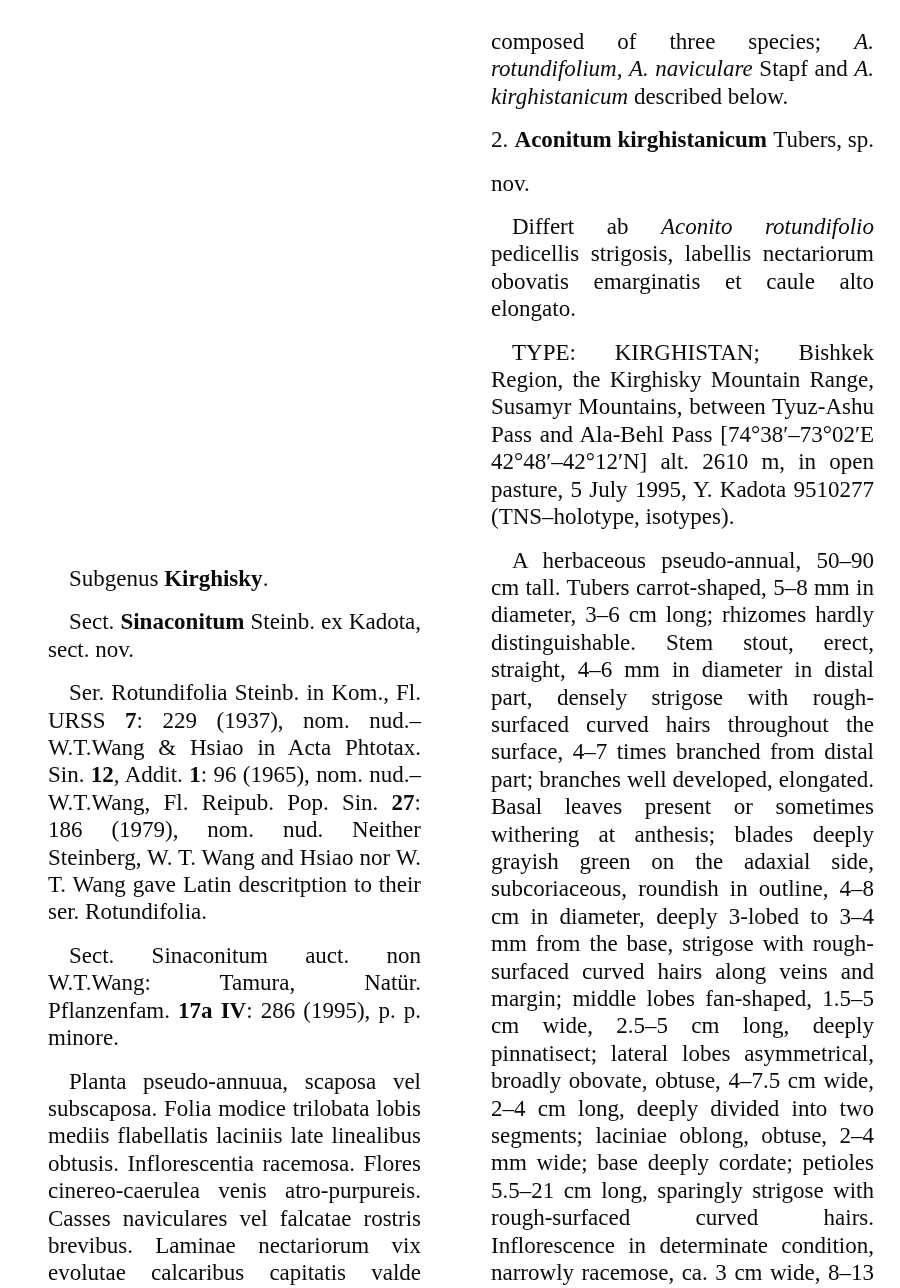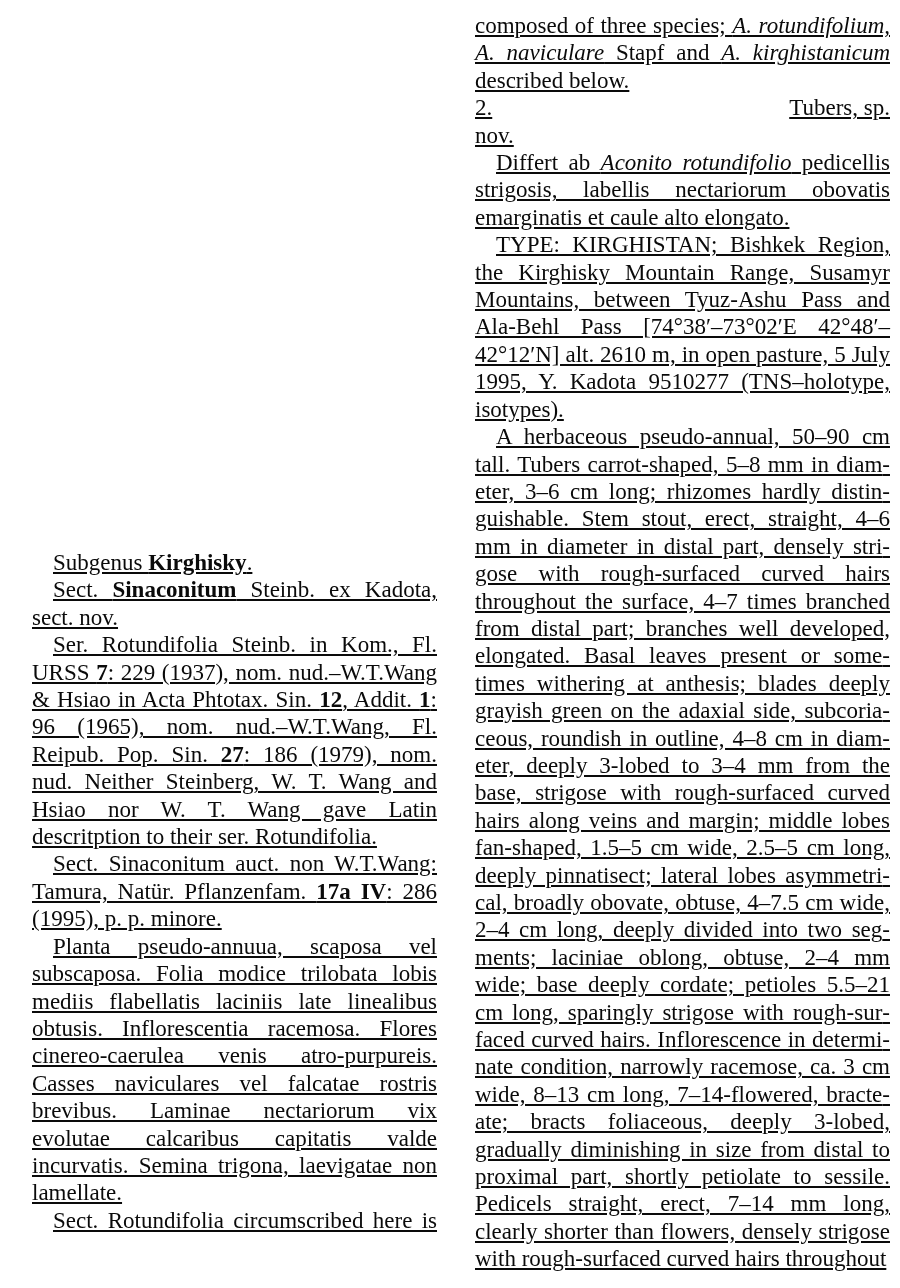--- a/index.html
+++ b/index.html
@@ -14,21 +14,21 @@
     font-size: 23px;
     line-height: 27.4px;
     display: flex;
     padding: 12px 10px 0 32px;
     gap: 38px;
     overflow: hidden;
   }
   .col { text-align: justify; flex: none; }
   .col-left  { width: 405px; padding-top: 537px; }
   .col-right { width: 415px; }
-  .para { margin: 0; text-decoration: underline; }
+  .para { margin: 16px; }
   .para.indent { text-indent: 21px; }
   .para.jlast { text-align-last: justify; }
   .splitline { display: flex; justify-content: space-between; }
   .splitline .cell { white-space: nowrap; }
   .b { font-weight: bold; }
   .i { font-style: italic; }
 </style>
 </head>
 <body>
 
@@ -38,20 +38,21 @@
       <div class="para indent"><span>Sect. </span><span class="b">Sinaconitum</span><span> Steinb. ex Kadota, sect. nov.</span></div>
       <div class="para indent"><span>Ser. Rotundifolia Steinb. in Kom., Fl. URSS </span><span class="b">7</span><span>: 229 (1937), nom. nud.–W.T.Wang &amp; Hsiao in Acta Phtotax. Sin. </span><span class="b">12</span><span>, Addit. </span><span class="b">1</span><span>: 96 (1965), nom. nud.–W.T.Wang, Fl. Reipub. Pop. Sin. </span><span class="b">27</span><span>: 186 (1979), nom. nud. Neither Steinberg, W. T. Wang and Hsiao nor W. T. Wang gave Latin descritption to their ser. Rotundifolia.</span></div>
       <div class="para indent"><span>Sect. Sinaconitum auct. non W.T.Wang: Tamura, Natür. Pflanzenfam. </span><span class="b">17a IV</span><span>: 286 (1995), p. p. minore.</span></div>
       <div class="para indent"><span>Planta pseudo-annuua, scaposa vel subscaposa. Folia modice trilobata lobis mediis flabellatis laciniis late linealibus obtusis. Inflorescentia racemosa. Flores cinereo-caerulea venis atro-purpureis. Casses naviculares vel falcatae rostris brevibus. Laminae nectariorum vix evolutae calcaribus capitatis valde incurvatis. Semina trigona, laevigatae non lamellate.</span></div>
       <div class="para indent jlast"><span>Sect. Rotundifolia circumscribed here is</span></div>
     </div>
   <div class="col col-right">
       <div class="para"><span>composed of three species; </span><span class="i">A. rotundifolium,</span><span> </span><span class="i">A. naviculare</span><span> Stapf and </span><span class="i">A. kirghistanicum</span><span> described below.</span></div>
       <div class="para splitline">
         <span class="cell"><span>2.</span></span>
+        <span class="cell"><span class="b">Aconitum kirghistanicum</span></span>
         <span class="cell"><span>Tubers, sp.</span></span>
       </div>
       <div class="para splitline">
         <span class="cell"><span>nov.</span></span>
       </div>
       <div class="para indent"><span>Differt ab </span><span class="i">Aconito rotundifolio</span><span> pedicellis strigosis, labellis nectariorum obovatis emarginatis et caule alto elongato.</span></div>
       <div class="para indent"><span>TYPE: KIRGHISTAN; Bishkek Region, the Kirghisky Mountain Range, Susamyr Mountains, between Tyuz-Ashu Pass and Ala-Behl Pass [74°38′–73°02′E 42°48′–42°12′N] alt. 2610 m, in open pasture, 5 July 1995, Y. Kadota 9510277 (TNS–holotype, isotypes).</span></div>
       <div class="para indent"><span>A herbaceous pseudo-annual, 50–90 cm tall. Tubers carrot-shaped, 5–8 mm in diam­eter, 3–6 cm long; rhizomes hardly distin­guishable. Stem stout, erect, straight, 4–6 mm in diameter in distal part, densely stri­gose with rough-surfaced curved hairs throughout the surface, 4–7 times branched from distal part; branches well developed, elongated. Basal leaves present or some­times withering at anthesis; blades deeply grayish green on the adaxial side, subcoria­ceous, roundish in outline, 4–8 cm in diam­eter, deeply 3-lobed to 3–4 mm from the base, strigose with rough-surfaced curved hairs along veins and margin; middle lobes fan-shaped, 1.5–5 cm wide, 2.5–5 cm long, deeply pinnatisect; lateral lobes asymmetri­cal, broadly obovate, obtuse, 4–7.5 cm wide, 2–4 cm long, deeply divided into two seg­ments; laciniae oblong, obtuse, 2–4 mm wide; base deeply cordate; petioles 5.5–21 cm long, sparingly strigose with rough-sur­faced curved hairs. Inflorescence in determi­nate condition, narrowly racemose, ca. 3 cm wide, 8–13 cm long, 7–14-flowered, bracte­ate; bracts foliaceous, deeply 3-lobed, gradually diminishing in size from distal to proximal part, shortly petiolate to sessile. Pedicels straight, erect, 7–14 mm long, clearly shorter than flowers, densely strigose with rough-surfaced curved hairs throughout</span></div>
     </div>
 </div>

